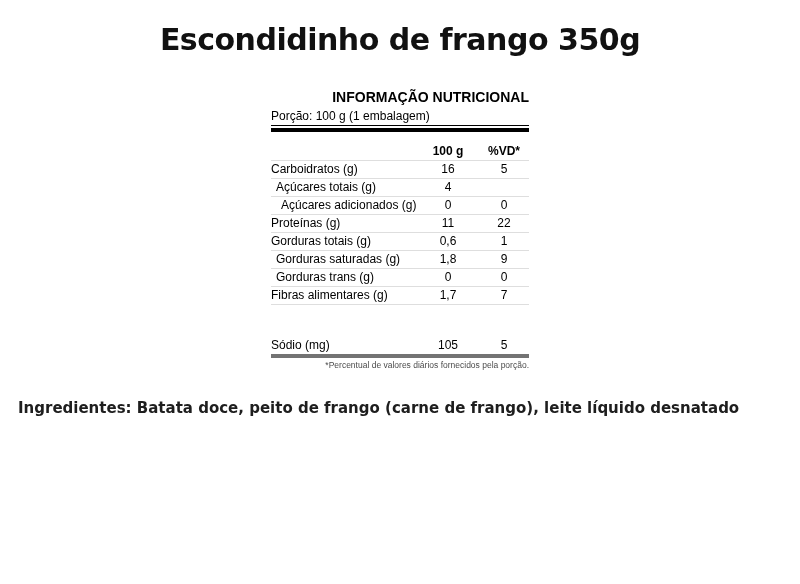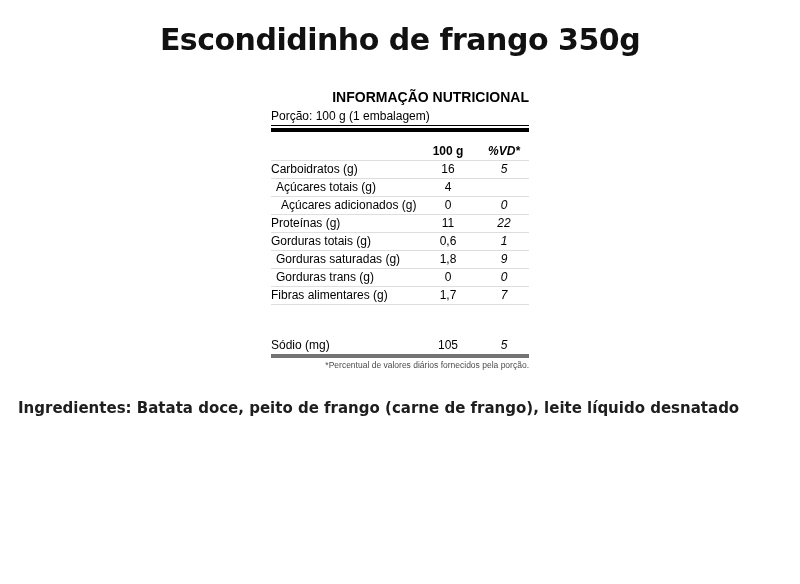--- a/index.html
+++ b/index.html
@@ -52,21 +52,21 @@
     line-height: 15px;
     padding: 1px 0;
     border-bottom: 1px solid #dedede;
   }
   .nutri-row.header { font-weight: bold; padding-top: 12px; }
   .nutri-row.last { border-bottom: 4px solid #737373; margin-top: 32px; }
   .nutri-label { flex: 1; text-align: left; }
   .nutri-label.ind1 { padding-left: 5px; }
   .nutri-label.ind2 { padding-left: 10px; }
   .nutri-col1 { width: 62px; text-align: center; }
-  .nutri-col2 { width: 50px; text-align: center; font-style: italic; }
+  .nutri-col2 { width: 50px; text-align: center; }
   .nutri-footnote {
     font-size: 8.5px;
     color: #4c4c4c;
     margin-top: 2px;
     text-align: right;
   }
   
   .ingredients {
     margin: 26px 18px 0 18px;
     font-size: 15px;

